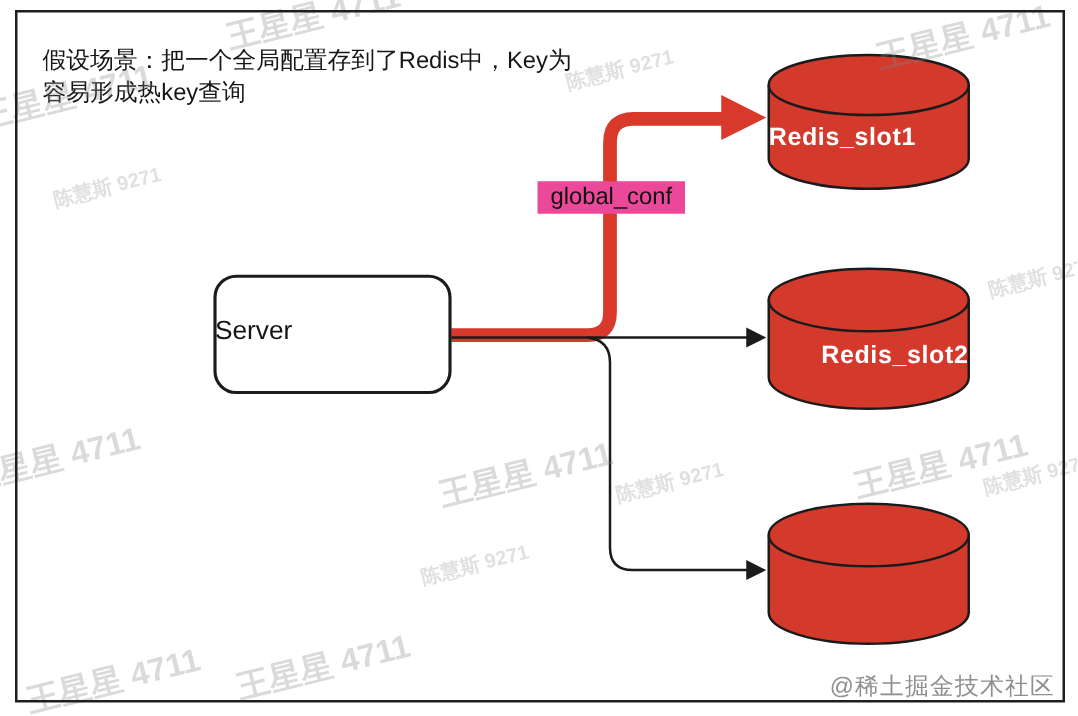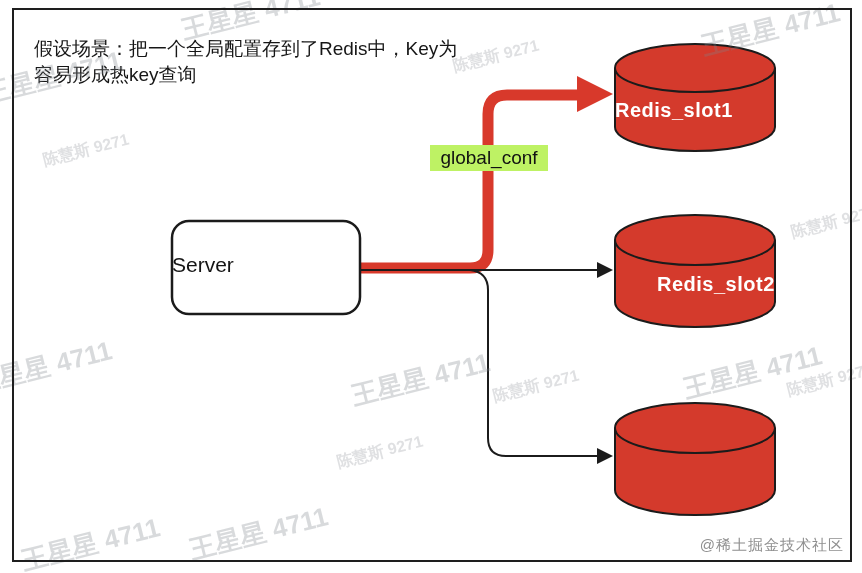--- a/index.html
+++ b/index.html
@@ -21,32 +21,32 @@
     position:absolute;left:34px;top:36px;
     font-size:19px;line-height:26px;font-weight:500;color:#161616;
     white-space:nowrap;
   }
   .server-label{
     left:172px;top:253px;width:188px;
     font-size:21px;color:#141414;
   }
   .edge-label{
     left:430px;top:145px;width:118px;text-align:center;
-    font-size:19px;color:#111;background:#bef264;padding:2px 0;
+    font-size:19px;color:#111;background:#ec4899;padding:2px 0;
   }
   .slot-label{
     position:absolute;width:160px;left:615px;text-align:left;
     color:#ffffff;font-size:20px;font-weight:bold;letter-spacing:0.5px;
   }
   .slot-label.s1{top:99px;}
   .slot-label.s2{top:273px;padding-left:42px;}
   .slot-label.s3{top:464px;}
   .credit{
     position:absolute;right:18px;top:536px;
-    font-size:15px;color:#8f8f8f;letter-spacing:1px;
+    font-size:19px;color:#8f8f8f;letter-spacing:1px;
   }
   .wm-layer{position:absolute;left:0;top:0;width:862px;height:573px;pointer-events:none;}
   .wm{
     position:absolute;white-space:nowrap;
     color:rgba(125,131,138,0.30);
     transform:rotate(-14deg);
     font-weight:bold;
   }
   .wm.big{font-size:26px;}
   .wm.small{font-size:16px;color:rgba(130,136,143,0.26);}

